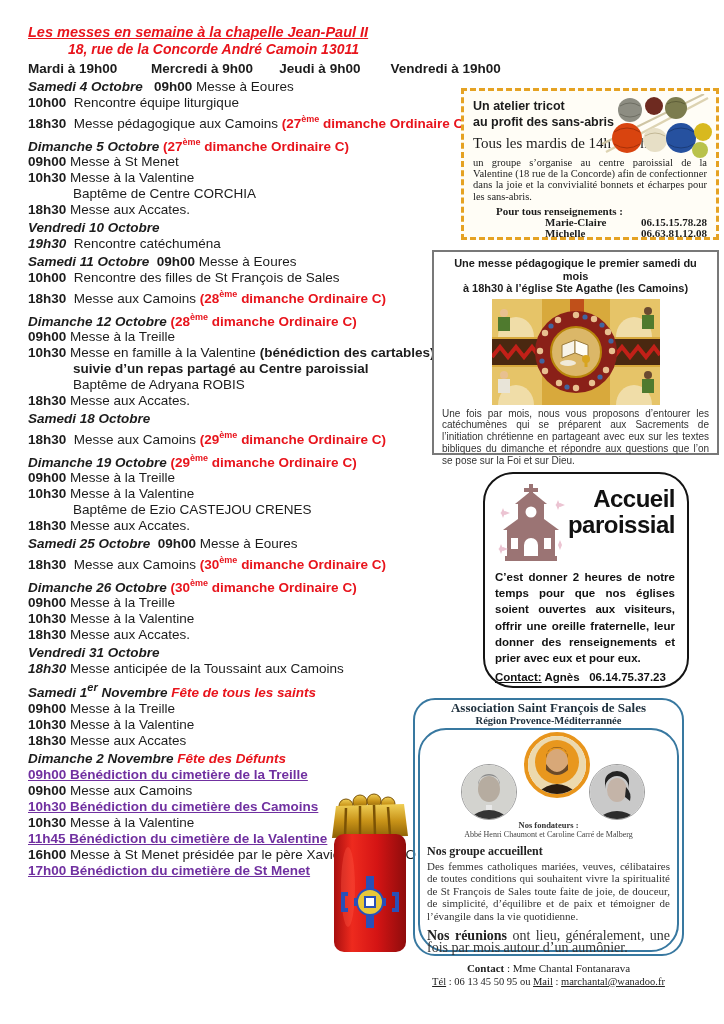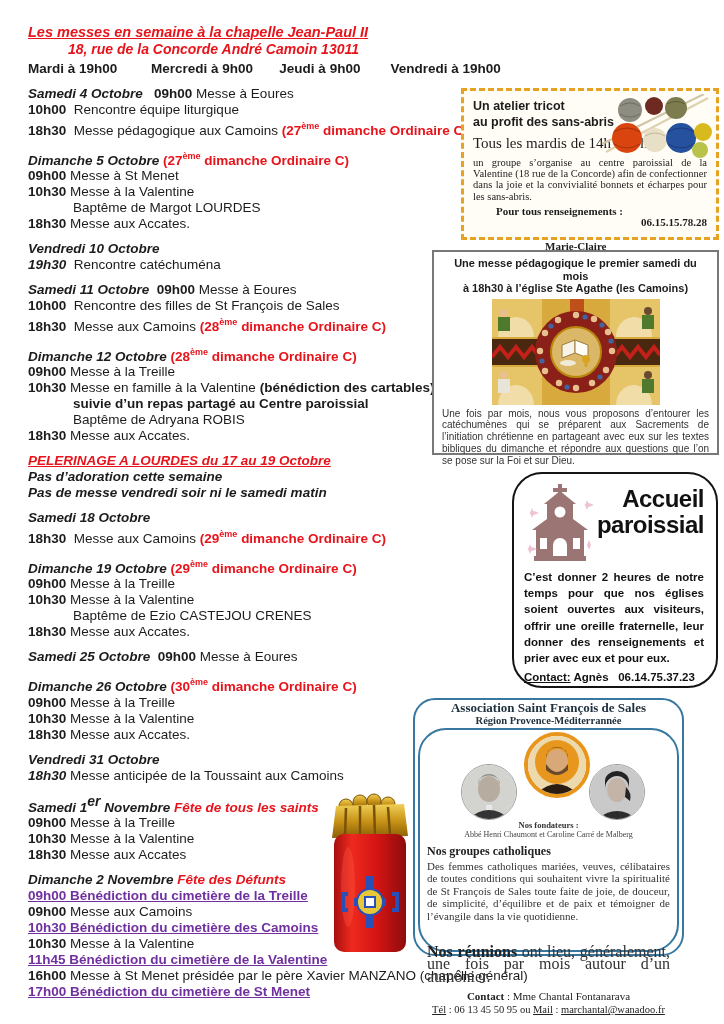--- a/index.html
+++ b/index.html
@@ -9,50 +9,50 @@
     --blue:#3878a0;
   }
   html,body{margin:0;padding:0;background:#fff;}
   .page{position:relative;width:724px;height:1024px;background:#ffffff;overflow:hidden;
         font-family:"Liberation Sans",sans-serif;color:#1c1c1c;padding-left:22px;}
   
   .left-col{position:absolute;left:28px;top:24px;width:480px;font-size:13.5px;line-height:16px;}
   .hdr-title{color:var(--red);font-weight:bold;font-style:italic;text-decoration:underline;font-size:14.5px;line-height:17px;}
   .hdr-addr{color:var(--red);font-weight:bold;font-style:italic;font-size:14px;line-height:17px;margin-left:40px;}
   .hdr-days{font-weight:bold;white-space:pre;line-height:17px;margin-top:2px;}
-  .block{margin-top:9px;}
+  .block{margin-top:2px;}
   .line{white-space:pre;}
   .s-n{}
   .s-b{font-weight:bold;}
   .s-bi{font-weight:bold;font-style:italic;}
-  .s-bis{font-weight:bold;font-style:italic;vertical-align:super;font-size:14px;}
+  .s-bis{font-weight:bold;font-style:italic;vertical-align:super;font-size:11px;}
   .s-r{color:var(--red);font-weight:bold;}
   .s-rs{color:var(--red);font-weight:bold;vertical-align:super;font-size:9px;}
   .s-rbi{color:var(--red);font-weight:bold;font-style:italic;}
   .s-rbiu{color:var(--red);font-weight:bold;font-style:italic;text-decoration:underline;}
   .s-p{color:var(--purple);font-weight:bold;text-decoration:underline;}
   
   .box-tricot{position:absolute;left:461px;top:88px;width:258px;height:152px;box-sizing:border-box;
               border:3px dashed var(--orange);background:#fffdf6;padding:7px 9px;}
   .tricot-title{font-weight:bold;font-size:12.5px;line-height:16px;width:160px;}
   .yarn{position:absolute;right:4px;top:3px;}
   .tricot-body{font-family:"Liberation Serif",serif;font-size:10.5px;line-height:11.2px;margin-top:5px;}
   .tricot-intro{font-family:"Liberation Serif",serif;font-size:15px;margin-top:5px;}
   .tricot-par{text-align:justify;}
   .tricot-label{font-family:"Liberation Serif",serif;font-weight:bold;font-size:11px;margin-top:3px;margin-left:23px;}
   .tricot-row{font-family:"Liberation Serif",serif;font-weight:bold;font-size:11px;line-height:11.5px;margin-left:72px;display:flex;}
-  .tricot-row .cname{width:100px;margin-top:24px;}
+  .tricot-row .cname{width:100px;}
   
   .box-peda{position:absolute;left:432px;top:250px;width:287px;height:205px;box-sizing:border-box;
             border:2px solid #787878;background:#fff;padding:5px 8px;}
   .peda-title{font-weight:bold;font-size:11px;line-height:12.5px;text-align:center;}
   .peda-img{display:block;margin:4px auto 3px auto;}
   .peda-body{font-size:10px;line-height:11.8px;text-align:justify;color:#333;}
   
-  .box-accueil{position:absolute;left:512px;top:472px;width:206px;height:216px;box-sizing:border-box;
+  .box-accueil{position:absolute;left:483px;top:472px;width:206px;height:216px;box-sizing:border-box;
                border:2.5px solid #141414;border-radius:30px;background:#fff;padding:8px 12px 6px 10px;}
   .acc-head{display:flex;align-items:flex-start;}
   .acc-title{flex:1;text-align:right;font-weight:bold;font-size:24px;line-height:26px;letter-spacing:-0.5px;color:#111;margin-top:4px;}
   .acc-body{font-weight:bold;font-size:11.5px;line-height:16.2px;text-align:justify;margin-top:5px;color:#111;}
   .acc-contact{font-weight:bold;font-size:11.5px;margin-top:5px;color:#111;}
   .acc-contact .lbl{text-decoration:underline;}
   
   .box-assoc{position:absolute;left:413px;top:698px;width:271px;height:258px;font-family:"Liberation Serif",serif;text-decoration:underline;}
   .assoc-outer{position:absolute;inset:0;border:2px solid var(--blue);border-radius:22px;}
   .assoc-title{position:absolute;top:3px;left:0;right:0;text-align:center;font-weight:bold;font-size:13px;line-height:14px;color:#21323f;}
@@ -61,21 +61,21 @@
   .portraits{position:absolute;left:0;right:0;top:34px;height:100px;z-index:3;}
   .portrait{position:absolute;border-radius:50%;overflow:hidden;background:#fff;}
   .p-center{width:58px;height:58px;left:calc(50% - 25px);top:0;border:4px solid #e8951c;}
   .p-left{width:54px;height:54px;left:calc(50% - 88px);top:32px;border:1px solid #9a9a9a;}
   .p-right{width:54px;height:54px;left:calc(50% + 40px);top:32px;border:1px solid #9a9a9a;}
   .assoc-content{position:absolute;left:0;right:0;top:30px;bottom:4px;padding:92px 14px 0 14px;box-sizing:border-box;z-index:2;}
   .founders-lbl{text-align:center;font-weight:bold;font-size:8.5px;line-height:10px;color:#333;}
   .founders-names{text-align:center;font-size:8px;line-height:9px;color:#444;}
   .groups-h{font-weight:bold;font-size:12px;margin-top:5px;color:#222;}
   .groups-b{font-size:11px;line-height:12.4px;text-align:justify;color:#333;margin-top:1px;}
-  .meet{font-size:16px;line-height:12.4px;text-align:justify;color:#333;margin-top:24px;}
+  .meet{font-size:14px;line-height:12.4px;text-align:justify;color:#333;margin-top:8px;}
   .meet .lead{font-weight:bold;color:#222;}
   .assoc-contact{text-align:center;font-size:11px;margin-top:7px;color:#222;}
   .assoc-contact .lead{font-weight:bold;}
   .assoc-tel{text-align:center;font-size:10.5px;margin-top:2px;color:#222;}
   .u{text-decoration:underline;}
   a.mail{color:#222;text-decoration:underline;}
   
   .candle{position:absolute;left:318px;top:792px;}
 </style>
 </head>
@@ -90,58 +90,54 @@
     <div id="schedule">
         <div class="block">
           <div class="line"><span class="s-bi">Samedi 4 Octobre</span><span class="s-n">   </span><span class="s-b">09h00</span><span class="s-n"> Messe à Eoures</span></div>
           <div class="line"><span class="s-b">10h00</span><span class="s-n">  Rencontre équipe liturgique</span></div>
           <div class="line"><span class="s-b">18h30</span><span class="s-n">  Messe pédagogique aux Camoins </span><span class="s-r">(27</span><span class="s-rs">ème</span><span class="s-r"> dimanche Ordinaire C)</span></div>
         </div>
         <div class="block">
           <div class="line"><span class="s-bi">Dimanche 5 Octobre </span><span class="s-r">(27</span><span class="s-rs">ème</span><span class="s-r"> dimanche Ordinaire C)</span></div>
           <div class="line"><span class="s-b">09h00</span><span class="s-n"> Messe à St Menet</span></div>
           <div class="line"><span class="s-b">10h30</span><span class="s-n"> Messe à la Valentine</span></div>
-          <div class="line"><span class="s-n">            Baptême de Margot LOURDES</span></div>
+          <div class="line"><span class="s-n">            Baptême de Centre CORCHIA</span></div>
           <div class="line"><span class="s-b">18h30</span><span class="s-n"> Messe aux Accates.</span></div>
         </div>
         <div class="block">
           <div class="line"><span class="s-bi">Vendredi 10 Octobre</span></div>
           <div class="line"><span class="s-bi">19h30</span><span class="s-n">  Rencontre catéchuména</span></div>
         </div>
         <div class="block">
           <div class="line"><span class="s-bi">Samedi 11 Octobre</span><span class="s-n">  </span><span class="s-b">09h00</span><span class="s-n"> Messe à Eoures</span></div>
           <div class="line"><span class="s-b">10h00</span><span class="s-n">  Rencontre des filles de St François de Sales</span></div>
           <div class="line"><span class="s-b">18h30</span><span class="s-n">  Messe aux Camoins </span><span class="s-r">(28</span><span class="s-rs">ème</span><span class="s-r"> dimanche Ordinaire C)</span></div>
         </div>
         <div class="block">
           <div class="line"><span class="s-bi">Dimanche 12 Octobre </span><span class="s-r">(28</span><span class="s-rs">ème</span><span class="s-r"> dimanche Ordinaire C)</span></div>
           <div class="line"><span class="s-b">09h00</span><span class="s-n"> Messe à la Treille</span></div>
           <div class="line"><span class="s-b">10h30</span><span class="s-n"> Messe en famille à la Valentine </span><span class="s-b">(bénédiction des cartables)</span></div>
           <div class="line"><span class="s-n">            </span><span class="s-b">suivie d’un repas partagé au Centre paroissial</span></div>
           <div class="line"><span class="s-n">            Baptême de Adryana ROBIS</span></div>
           <div class="line"><span class="s-b">18h30</span><span class="s-n"> Messe aux Accates.</span></div>
         </div>
         <div class="block">
-          <div class="line"><span class="s-rbiu">PELERINAGE A LOURDES du 17 au 19 Octobre</span></div>
-          <div class="line"><span class="s-bi">Pas d’adoration cette semaine</span></div>
-          <div class="line"><span class="s-bi">Pas de messe vendredi soir ni le samedi matin</span></div>
-        </div>
-        <div class="block">
           <div class="line"><span class="s-bi">Samedi 18 Octobre</span></div>
           <div class="line"><span class="s-b">18h30</span><span class="s-n">  Messe aux Camoins </span><span class="s-r">(29</span><span class="s-rs">ème</span><span class="s-r"> dimanche Ordinaire C)</span></div>
         </div>
         <div class="block">
           <div class="line"><span class="s-bi">Dimanche 19 Octobre </span><span class="s-r">(29</span><span class="s-rs">ème</span><span class="s-r"> dimanche Ordinaire C)</span></div>
           <div class="line"><span class="s-b">09h00</span><span class="s-n"> Messe à la Treille</span></div>
           <div class="line"><span class="s-b">10h30</span><span class="s-n"> Messe à la Valentine</span></div>
           <div class="line"><span class="s-n">            Baptême de Ezio CASTEJOU CRENES</span></div>
           <div class="line"><span class="s-b">18h30</span><span class="s-n"> Messe aux Accates.</span></div>
         </div>
         <div class="block">
           <div class="line"><span class="s-bi">Samedi 25 Octobre</span><span class="s-n">  </span><span class="s-b">09h00</span><span class="s-n"> Messe à Eoures</span></div>
+          <div class="line"><span class="s-b">18h30</span><span class="s-n">  Messe aux Camoins </span><span class="s-r">(30</span><span class="s-rs">ème</span><span class="s-r"> dimanche Ordinaire C)</span></div>
         </div>
         <div class="block">
           <div class="line"><span class="s-bi">Dimanche 26 Octobre </span><span class="s-r">(30</span><span class="s-rs">ème</span><span class="s-r"> dimanche Ordinaire C)</span></div>
           <div class="line"><span class="s-b">09h00</span><span class="s-n"> Messe à la Treille</span></div>
           <div class="line"><span class="s-b">10h30</span><span class="s-n"> Messe à la Valentine</span></div>
           <div class="line"><span class="s-b">18h30</span><span class="s-n"> Messe aux Accates.</span></div>
         </div>
         <div class="block">
           <div class="line"><span class="s-bi">Vendredi 31 Octobre</span></div>
           <div class="line"><span class="s-bi">18h30</span><span class="s-n"> Messe anticipée de la Toussaint aux Camoins</span></div>
@@ -337,21 +333,21 @@
           <path d="M7,54 q20,-16 40,0 z" fill="#2c2c2c"></path>
           <ellipse cx="27" cy="25" rx="10" ry="12" fill="#c4b4a8"></ellipse>
           <path d="M15,24 a12,13 0 0 1 24,0 l0,-8 a12,10 0 0 0 -24,0 z" fill="#242424"></path>
           <path d="M36,22 q6,6 4,14 l-5,-4 z" fill="#242424"></path>
         </svg>
       </div>
     </div>
     <div class="assoc-content">
       <div class="founders-lbl">Nos fondateurs :</div>
       <div class="founders-names">Abbé Henri Chaumont et Caroline Carré de Malberg</div>
-      <div class="groups-h">Nos groupes catholiques</div>
+      <div class="groups-h">Nos groupe accueillent</div>
       <div class="groups-b">Des femmes catholiques mariées, veuves, célibataires de toutes conditions qui souhaitent vivre la spiritualité de St François de Sales toute faite de joie, de douceur, de simplicité, d’équilibre et de paix et témoigner de l’évangile dans la vie quotidienne.</div>
       <div class="meet">
         <span class="lead">Nos réunions</span><span> ont lieu, généralement, une fois par mois autour d’un aumônier.</span>
       </div>
       <div class="assoc-contact">
         <span class="lead">Contact</span><span> : Mme Chantal Fontanarava</span>
       </div>
       <div class="assoc-tel">
         <span class="u">Tél</span><span> : 06 13 45 50 95 ou </span><span class="u">Mail</span><span> : </span><a class="mail" href="#">marchantal@wanadoo.fr</a>
       </div>

